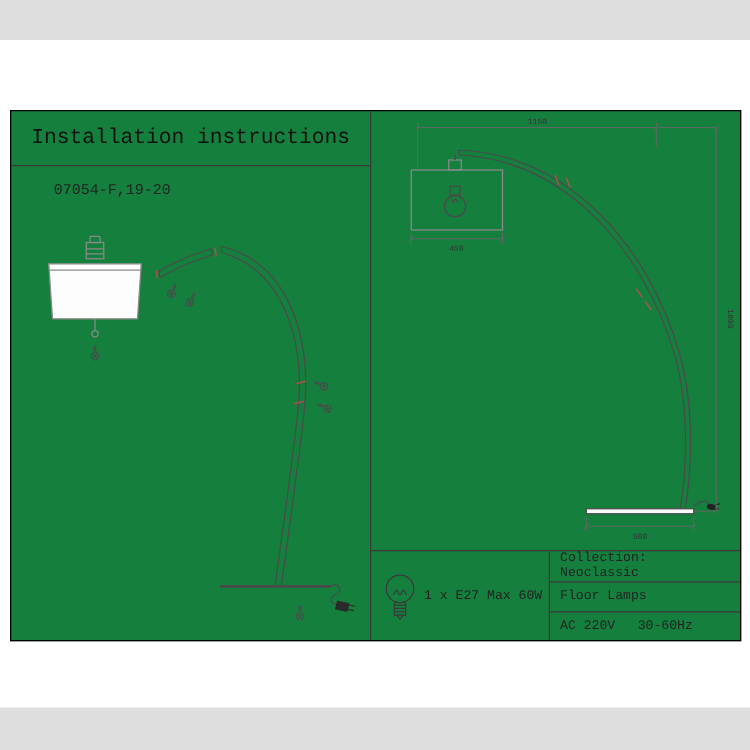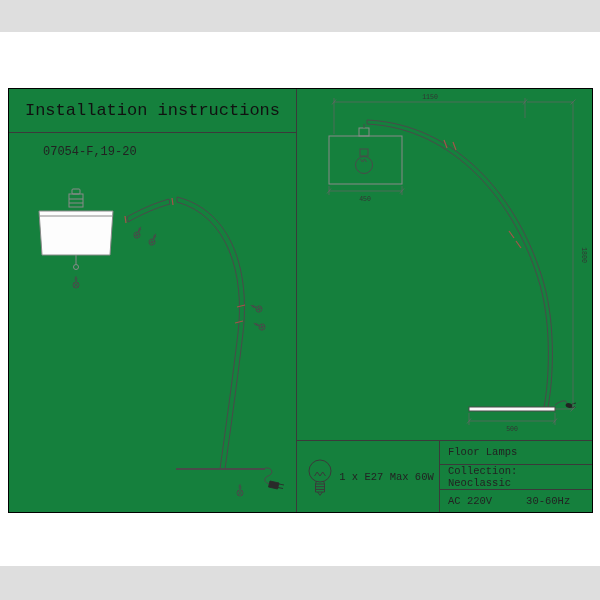--- a/index.html
+++ b/index.html
@@ -18,21 +18,21 @@
   .exploded{display:block;position:absolute;left:0;top:0;}
   .right-panel{flex:1;border-left:1px solid #3a3a3a;display:flex;flex-direction:column;}
   .assembled{display:block;}
   .info-bar{height:71px;border-top:1px solid #3a3a3a;display:flex;}
   .bulb-cell{width:142px;display:flex;flex-direction:row;align-items:center;justify-content:center;gap:1px;}
   .bulb-spec{font-size:10.5px;color:#222;}
   .coll-cell{flex:1;border-left:1px solid #3a3a3a;display:flex;flex-direction:column;}
   .coll-row{flex:1;display:flex;align-items:center;padding:0 8px;font-size:10.5px;
             border-bottom:1px solid #3a3a3a;color:#222;}
   .coll-row:last-child{border-bottom:none;}
-  .coll-row.power{gap:34px;}
+  .coll-row.power{gap:18px;}
   svg text{font-family:"Liberation Mono","DejaVu Sans Mono",monospace;font-size:6.5px;fill:#333;}
   .diag{stroke:#4a4a4a;fill:none;stroke-width:1;}
   .shade{stroke:#8a8a8a;fill:none;stroke-width:1;}
   .dim{stroke:#666;fill:none;stroke-width:0.7;}
   .accent{stroke:#a8524a;stroke-width:1.2;}
 </style>
 </head>
 <body>
 
 <div class="page">
@@ -183,22 +183,22 @@
               <line x1="21.5" y1="24" x2="22.5" y2="27"></line>
               <path d="M13.5,27 L22.5,27 L22.5,35 L13.5,35 Z"></path>
               <line x1="13.5" y1="29.7" x2="22.5" y2="29.7"></line>
               <line x1="13.5" y1="32.4" x2="22.5" y2="32.4"></line>
               <path d="M15.5,35 L18,38.3 L20.5,35"></path>
             </g>
           </svg>
           <div class="bulb-spec">1 x E27 Max 60W</div>
         </div>
         <div class="coll-cell">
+          <div class="coll-row">Collection: Neoclassic</div>
           <div class="coll-row">Floor Lamps</div>
-          <div class="coll-row">Collection: Neoclassic</div>
           <div class="coll-row power">
             <span>AC 220V</span>
             <span>30-60Hz</span>
           </div>
         </div>
       </div>
     </div>
 
   </div>
 </div>

